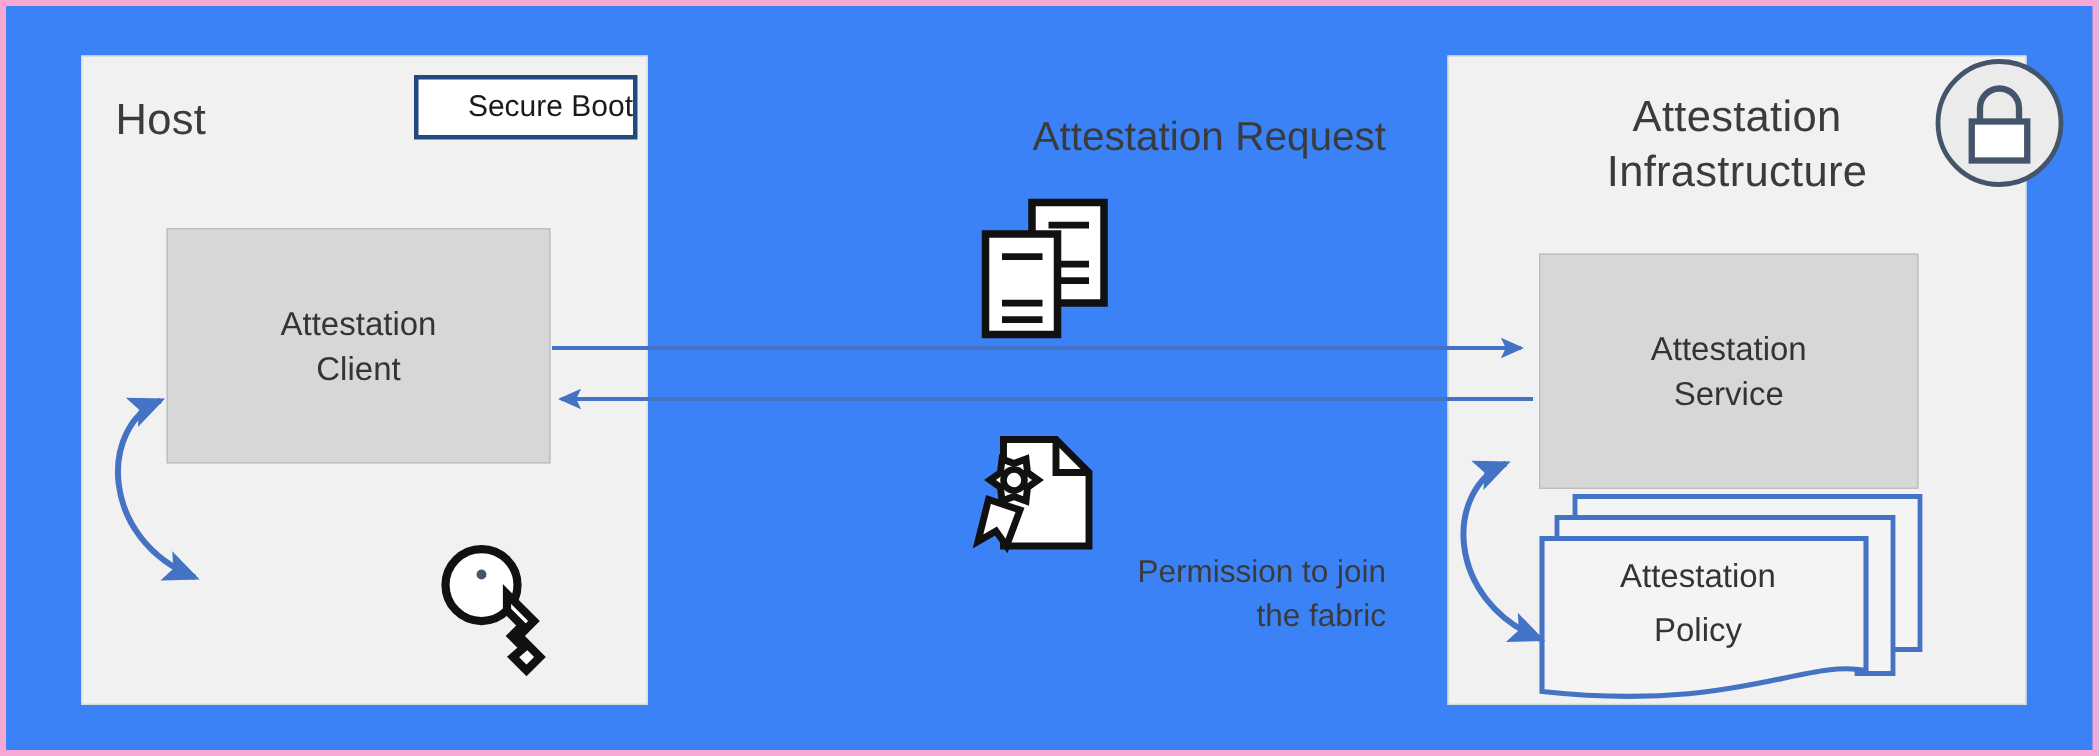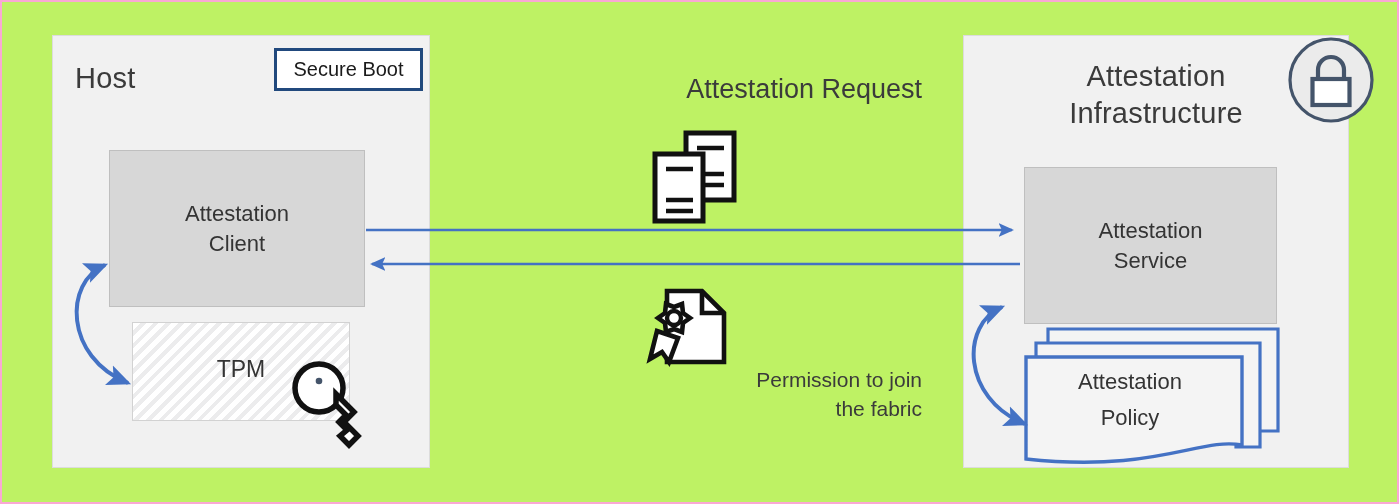--- a/index.html
+++ b/index.html
@@ -4,23 +4,23 @@
 <style>
   html,body{margin:0;padding:0;background:#ffffff;}
   body{
     font-family:"Liberation Sans","DejaVu Sans",sans-serif;
     -webkit-font-smoothing:antialiased;
   }
   #canvas{
     position:relative;
     width:1399px;
     height:504px;
-    background:#bef264;
-    box-sizing:border-box;
-    border:2px solid #f9a8d4;
+    background:#3b82f6;
+    box-sizing:border-box;
+    border:4px solid #f9a8d4;
     overflow:hidden;
   }
 
   
   .panel{
     position:absolute;
     background:#f1f1f1;
     border:1px solid #dcdcdc;
     box-sizing:border-box;
   }
@@ -92,21 +92,21 @@
   
   #secure-boot-tag{
     position:absolute;
     left:272px; top:46px;
     width:149px; height:43px;
     background:#ffffff;
     border:3px solid #21497d;
     box-sizing:border-box;
     display:flex;
     align-items:center;
-    justify-content:center;
+    justify-content:flex-end;
     color:#1a1a1a;
     font-size:20px;
   }
 
   
   .ovl{ position:absolute; left:0; top:0; width:1399px; height:504px; pointer-events:none; }
 
   
   #policy-stack{ position:absolute; left:1022px; top:325px; width:256px; height:140px; }
   #policy-label{
@@ -133,23 +133,20 @@
 
   <div id="secure-boot-tag">
     <span>Secure Boot</span>
   </div>
 
   <div class="gray-box" id="client-box">
     <span>Attestation
 Client</span>
   </div>
 
-  <div id="tpm-box">
-    <span id="tpm-label">TPM</span>
-  </div>
 
   <div class="panel" id="infra-panel">
     <div class="panel-title" id="infra-title">Attestation
 Infrastructure</div>
   </div>
 
   <div class="gray-box" id="service-box">
     <span>Attestation
 Service</span>
   </div>

